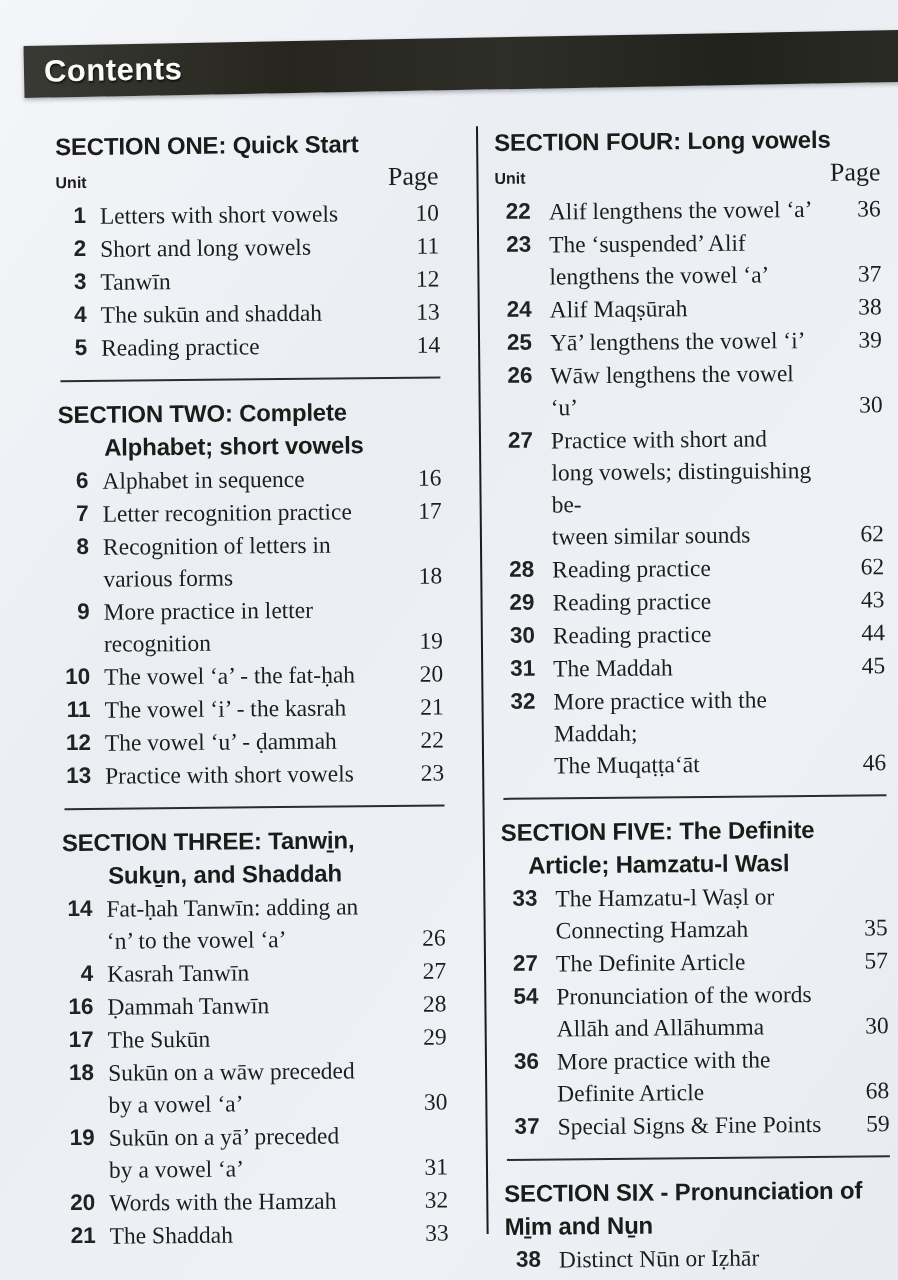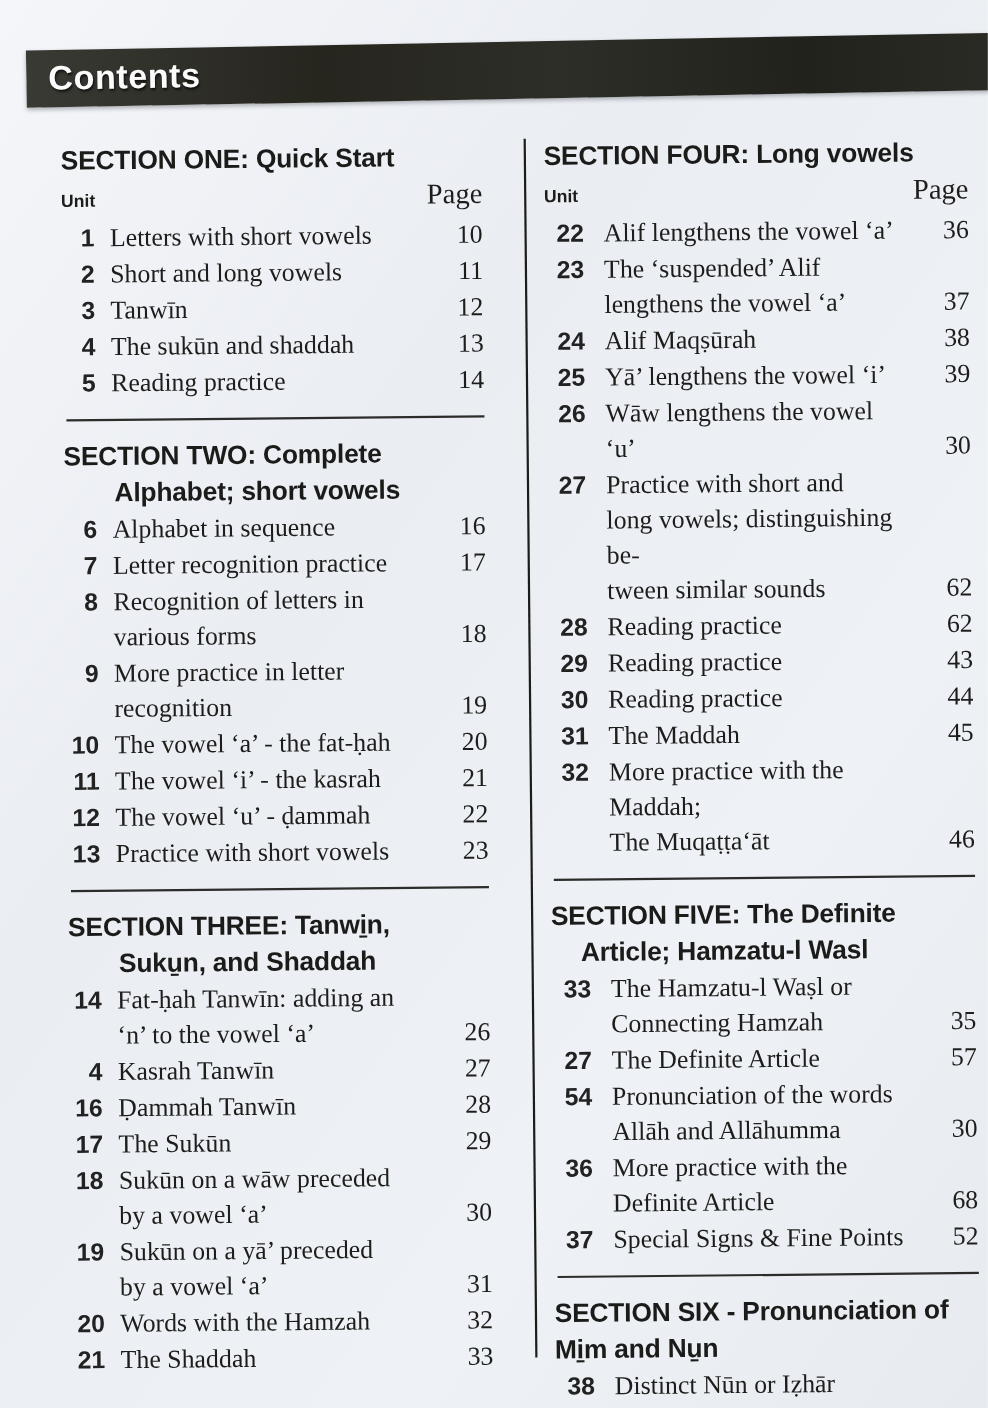--- a/index.html
+++ b/index.html
@@ -356,21 +356,21 @@
               <div class="item-line">More practice with the</div>
               <div class="item-line">Definite Article</div>
             </div>
             <div class="item-page">68</div>
           </div>
           <div class="item">
             <div class="item-num">37</div>
             <div class="item-text">
               <div class="item-line">Special Signs &amp; Fine Points</div>
             </div>
-            <div class="item-page">52</div>
+            <div class="item-page">59</div>
           </div>
         </div>
         <div class="divider-h"></div>
         <div class="section">
           <div class="section-title">SECTION SIX - Pronunciation of</div>
           <div class="section-title">Mi̱m and Nu̱n</div>
           <div class="item">
             <div class="item-num">38</div>
             <div class="item-text">
               <div class="item-line">Distinct Nūn or Iẓhār</div>

